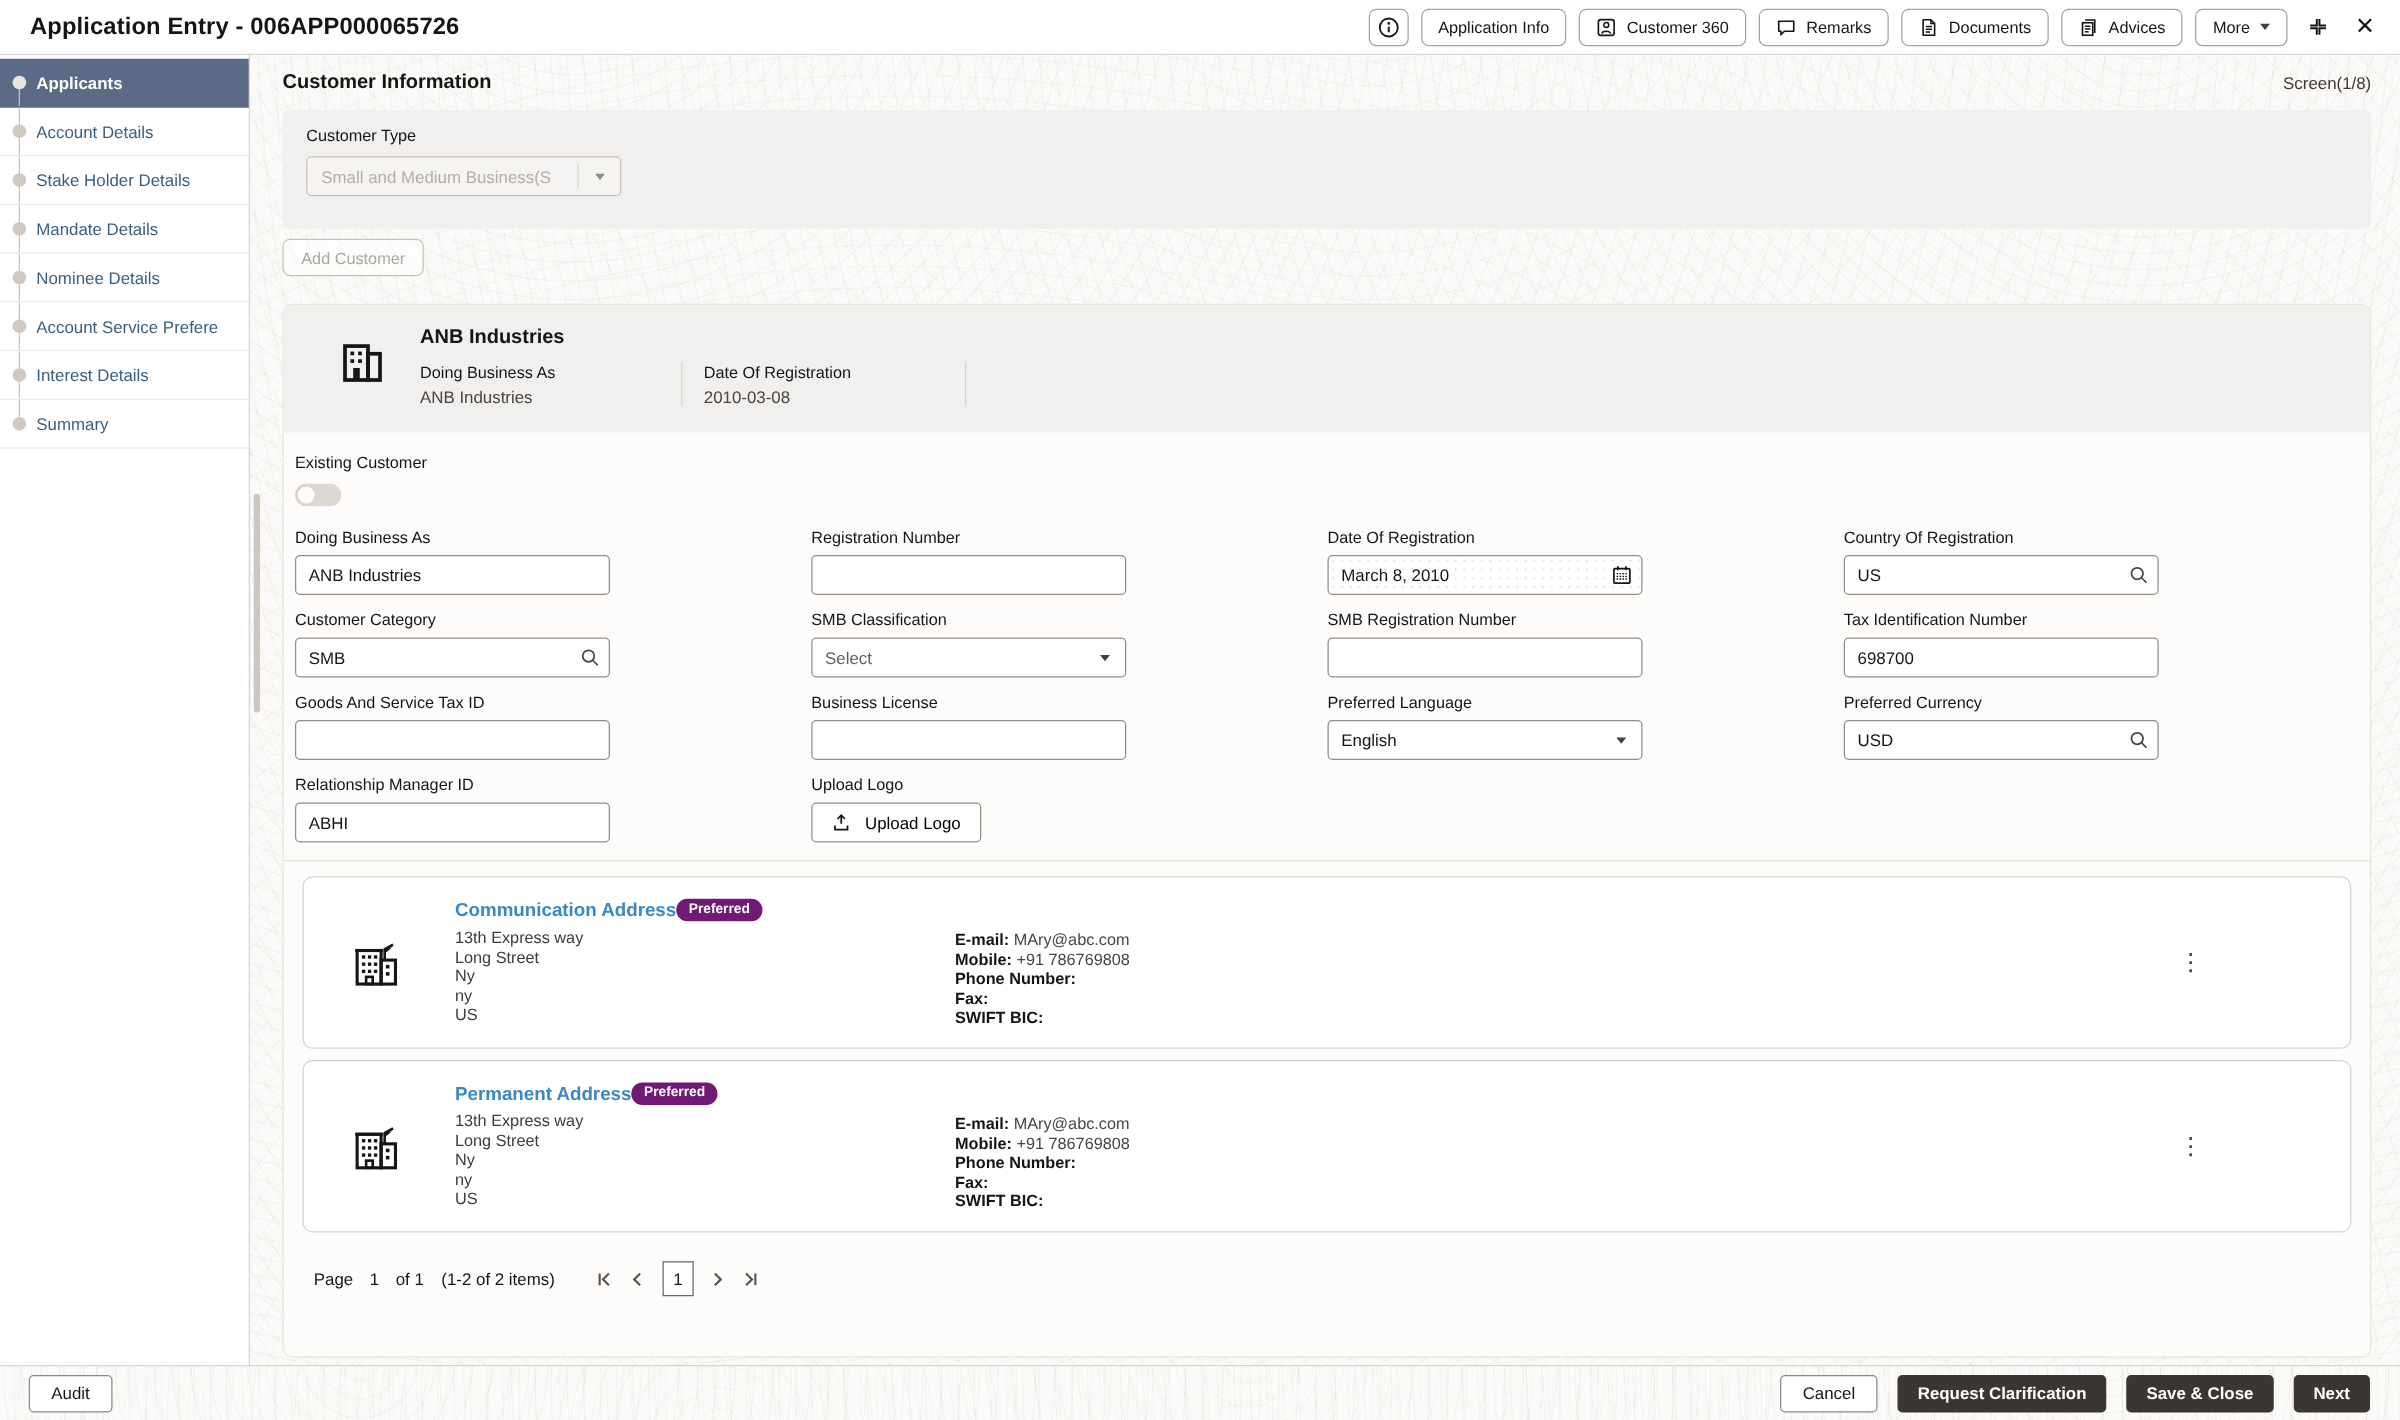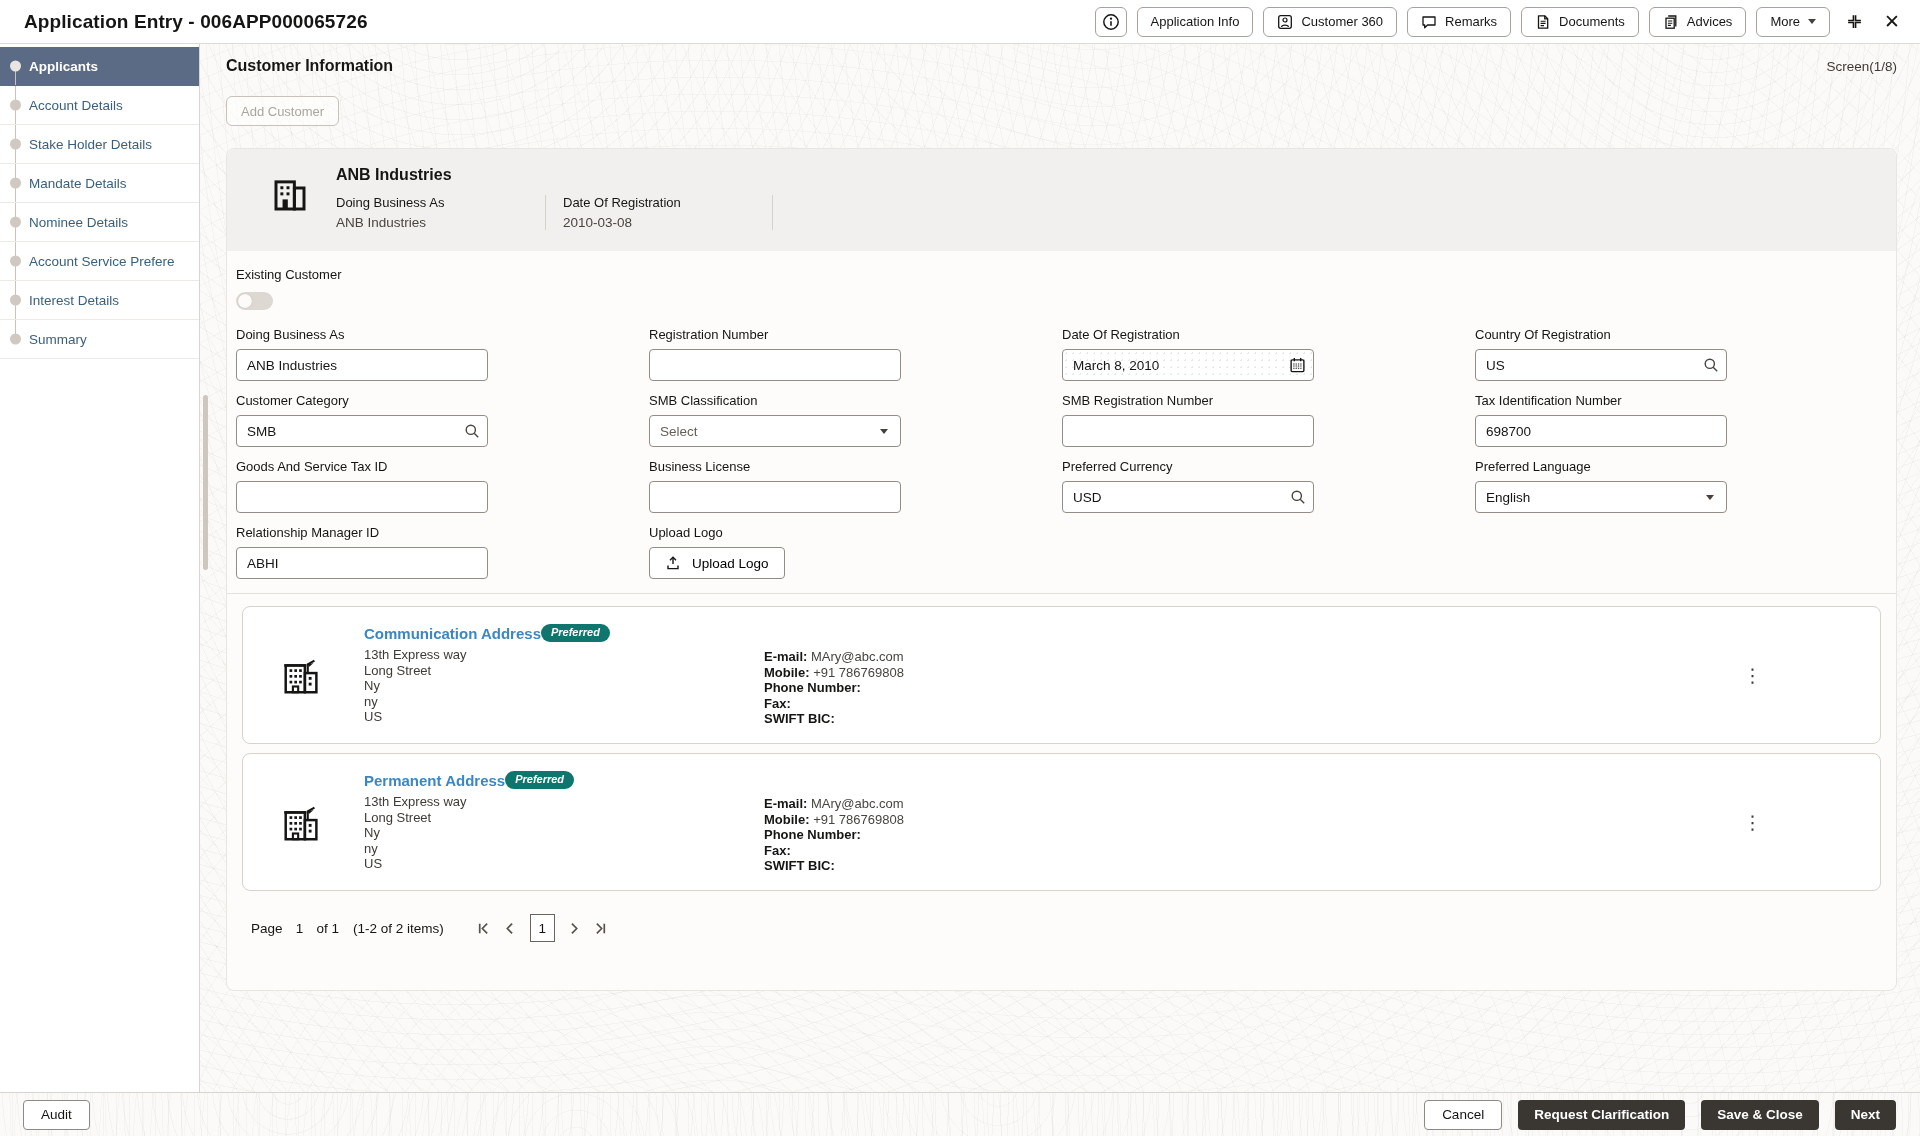--- a/index.html
+++ b/index.html
@@ -134,22 +134,22 @@
   .addr-list { padding:12px 15px 0; }
   .addr-card {
     border:1px solid #d8d3cd; border-radius:8px; background:#fff; height:138px;
     display:flex; position:relative; margin-bottom:9px; padding-top:17px;
   }
   .addr-icon { width:46px; height:46px; margin:28px 39px 0 36px; flex:0 0 46px; }
   .addr-main { width:400px; }
   .addr-title-row { display:flex; align-items:center; }
   .addr-link { font-size:15px; font-weight:700; color:#3a87c6; cursor:pointer; }
   .badge {
-    background:#0f766e; color:#fff; font-size:11px; font-weight:700;
-    padding:3px 10px 4px; border-radius:10px; line-height:1; cursor:default;font-style:italic;
+    background:#701a75; color:#fff; font-size:11px; font-weight:700;
+    padding:3px 10px 4px; border-radius:10px; line-height:1; cursor:default;
   }
   .addr-lines { margin-top:5px; font-size:13px; color:#3f3a35; line-height:15.6px; }
   .addr-contact { margin-top:25px; font-size:13px; line-height:15.6px; color:#49443f; }
   .addr-contact b { color:#161513; }
   .kebab { position:absolute; right:118px; top:50%; transform:translateY(-50%); font-size:19px; color:#3f3a35; cursor:pointer; letter-spacing:0; }
 
   
   .pagination { display:flex; align-items:center; padding:10px 0 0 24px; font-size:13.5px; color:#161513; height:46px; }
   .page-num { width:34px; height:26px; border:none; background:transparent; text-align:center; font-family:"Liberation Sans",sans-serif; font-size:13.5px; color:#161513; outline:none; }
   .pg-of { margin-right:14px;text-align:center; }
@@ -367,20 +367,30 @@
 
     <div class="main wave">
       <div class="scroll-thumb"></div>
 
       <div class="main-header">
         <div class="main-title">Customer Information</div>
         <div class="screen-indicator">Screen(1/8)</div>
       </div>
 
       
+      <div class="panel-ct">
+        <span class="flabel">Customer Type</span>
+        <div class="select-disabled">
+          <span class="txt">Small and Medium Business(S</span>
+          <span class="vsep"></span>
+          <span class="arr">
+              <span class="caret caret-dis"></span>
+            </span>
+        </div>
+      </div>
 
       <button class="add-customer">Add Customer</button>
 
       
       <div class="container-card">
 
         <div class="cust-header">
           <span class="cust-icon">
               <svg width="42" height="42">
                 <use href="#sym-building"></use>
@@ -468,35 +478,35 @@
 
             <div class="field">
               <span class="flabel">Goods And Service Tax ID</span>
               <div class="control"><input class="tf" value="" style=""></div>
             </div>
             <div class="field">
               <span class="flabel">Business License</span>
               <div class="control"><input class="tf" value="" style=""></div>
             </div>
             <div class="field">
+              <span class="flabel">Preferred Language</span>
+              <div class="selectbox">
+                <span>English</span>
+                <span class="caret"></span>
+              </div>
+            </div>
+            <div class="field">
               <span class="flabel">Preferred Currency</span>
               <div class="control">
                 <input class="tf tf--icon" value="USD" style="">
                 <span class="icon-in">
                     <svg width="16" height="16">
                       <use href="#sym-search"></use>
                     </svg>
                   </span>
-              </div>
-            </div>
-            <div class="field">
-              <span class="flabel">Preferred Language</span>
-              <div class="selectbox">
-                <span>English</span>
-                <span class="caret"></span>
               </div>
             </div>
 
             <div class="field">
               <span class="flabel">Relationship Manager ID</span>
               <div class="control"><input class="tf" value="ABHI" style=""></div>
             </div>
             <div class="field">
               <span class="flabel">Upload Logo</span>
               <button class="upload-btn">

